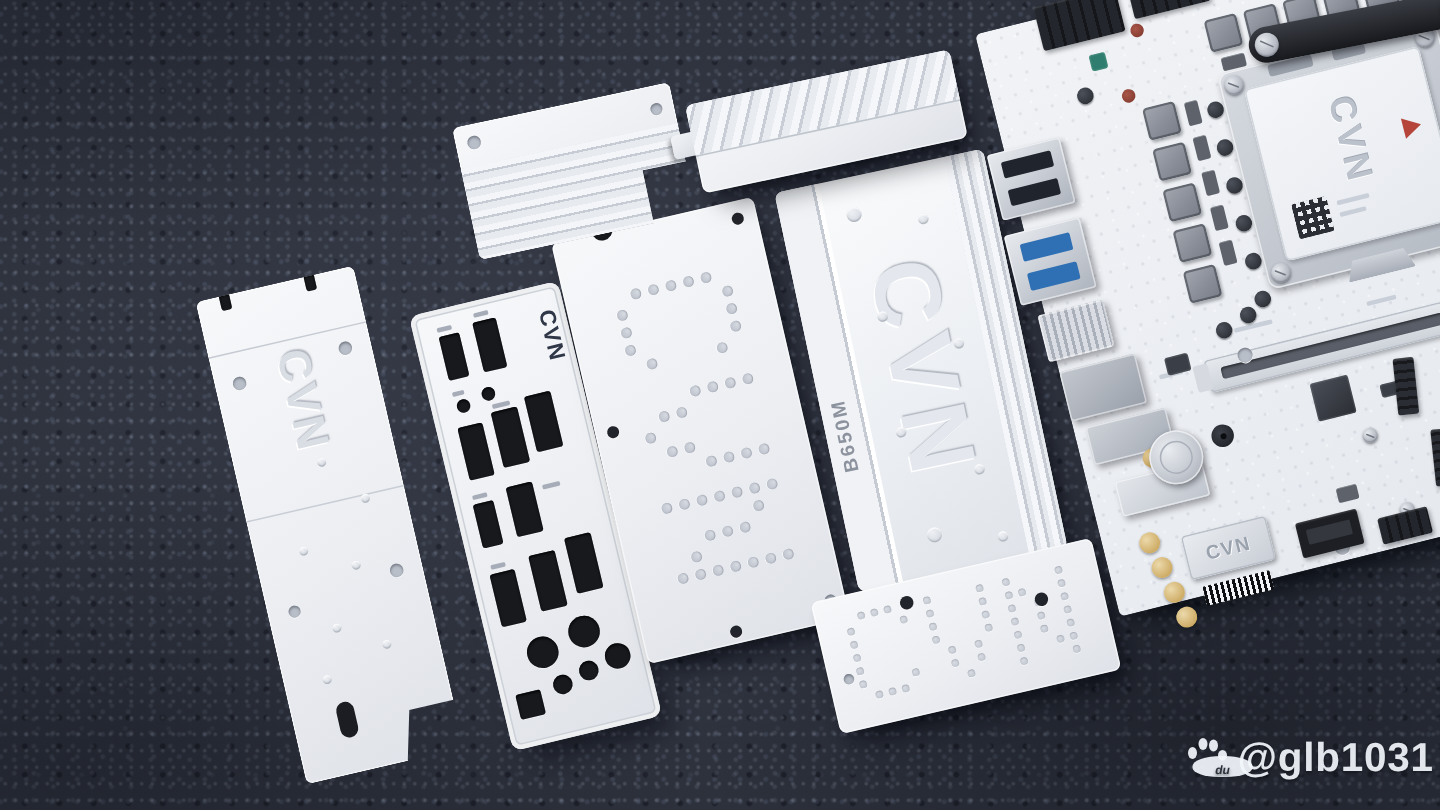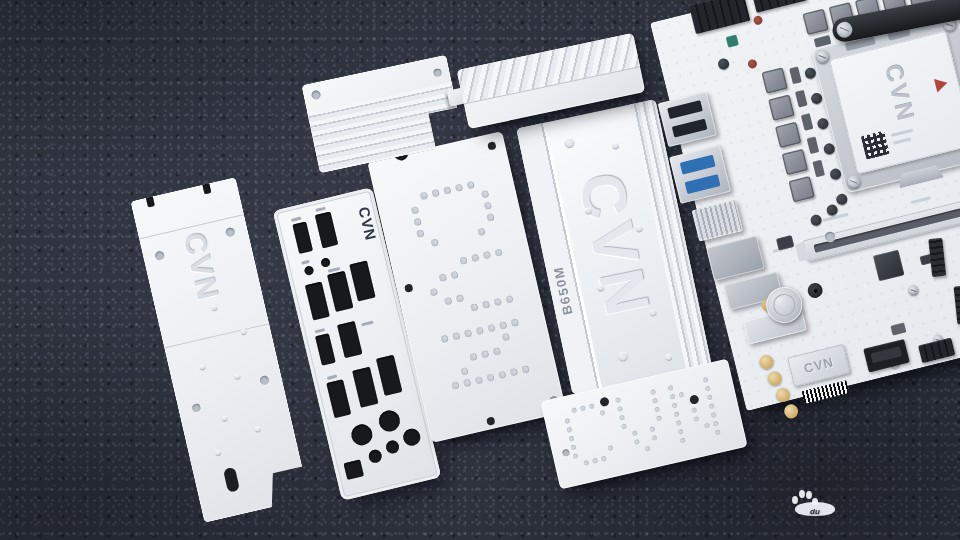--- a/index.html
+++ b/index.html
@@ -462,14 +462,15 @@
   <div class="wm">
     <div class="paw">
       <i style="left:0;top:6px;width:6px;height:8px;"></i>
       <i style="left:7px;top:0;width:6px;height:8px;"></i>
       <i style="left:14px;top:1px;width:6px;height:8px;"></i>
       <i style="left:20px;top:8px;width:6px;height:7px;"></i>
       <i class="pad">
           <b>du</b>
         </i>
     </div>
+    <div class="wm-text">@glb1031</div>
   </div>
 </div>
 
 </body></html>

